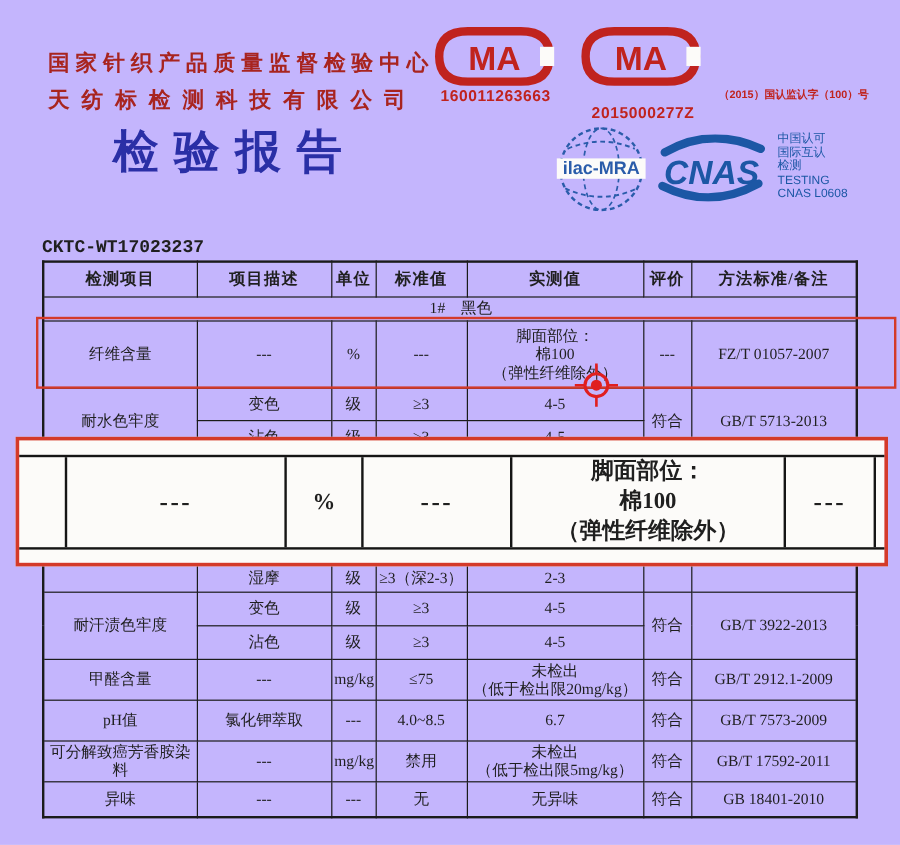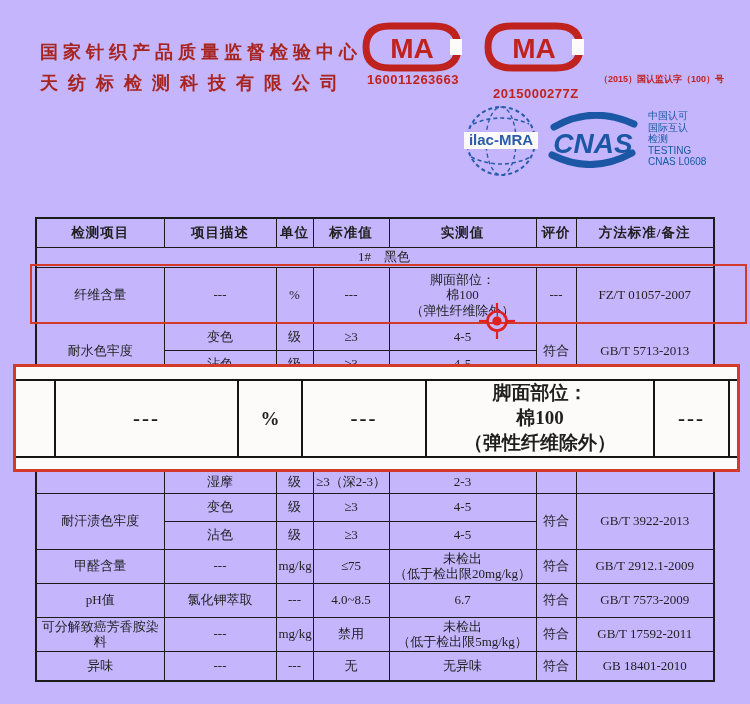--- a/index.html
+++ b/index.html
@@ -62,20 +62,21 @@
   
   .cursor { position:absolute; left:478px; top:302px; }
 </style>
 </head>
 <body>
 
 <div class="page">
 
   <div class="org1">国家针织产品质量监督检验中心</div>
   <div class="org2">天纺标检测科技有限公司</div>
+  <div class="title">检验报告</div>
 
   <div class="stamp" style="left:362px; top:22px;">
     <svg width="100" height="50" viewBox="0 0 100 50">
       <path d="M28 4 H72 Q96 4 96 25 Q96 46 72 46 H28 Q4 46 4 25 Q4 4 28 4 Z" fill="none" stroke="#c0231e" stroke-width="7"></path>
       <rect x="88" y="17" width="12" height="16" fill="#fcfbf9"></rect>
       <text x="50" y="36" text-anchor="middle" font-size="28" font-weight="bold" fill="#c0231e">MA</text>
     </svg>
   </div>
   <div class="stamp-num" style="left:367px; top:72px;">160011263663</div>
 
@@ -108,20 +109,21 @@
       <path d="M8 43 Q48 63 88 41" fill="none" stroke="#1c57a5" stroke-width="7" stroke-linecap="round"></path>
     </svg>
   </div>
 
   <div class="cnas-block">中国认可
 国际互认
 检测
 TESTING
 CNAS L0608</div>
 
+  <div class="report-no">CKTC-WT17023237</div>
 
   <table class="report">
     <colgroup>
       <col style="width:128px">
         <col style="width:112px">
         <col style="width:37px">
       <col style="width:76px">
         <col style="width:147px">
         <col style="width:40px">
         <col style="width:138px">

